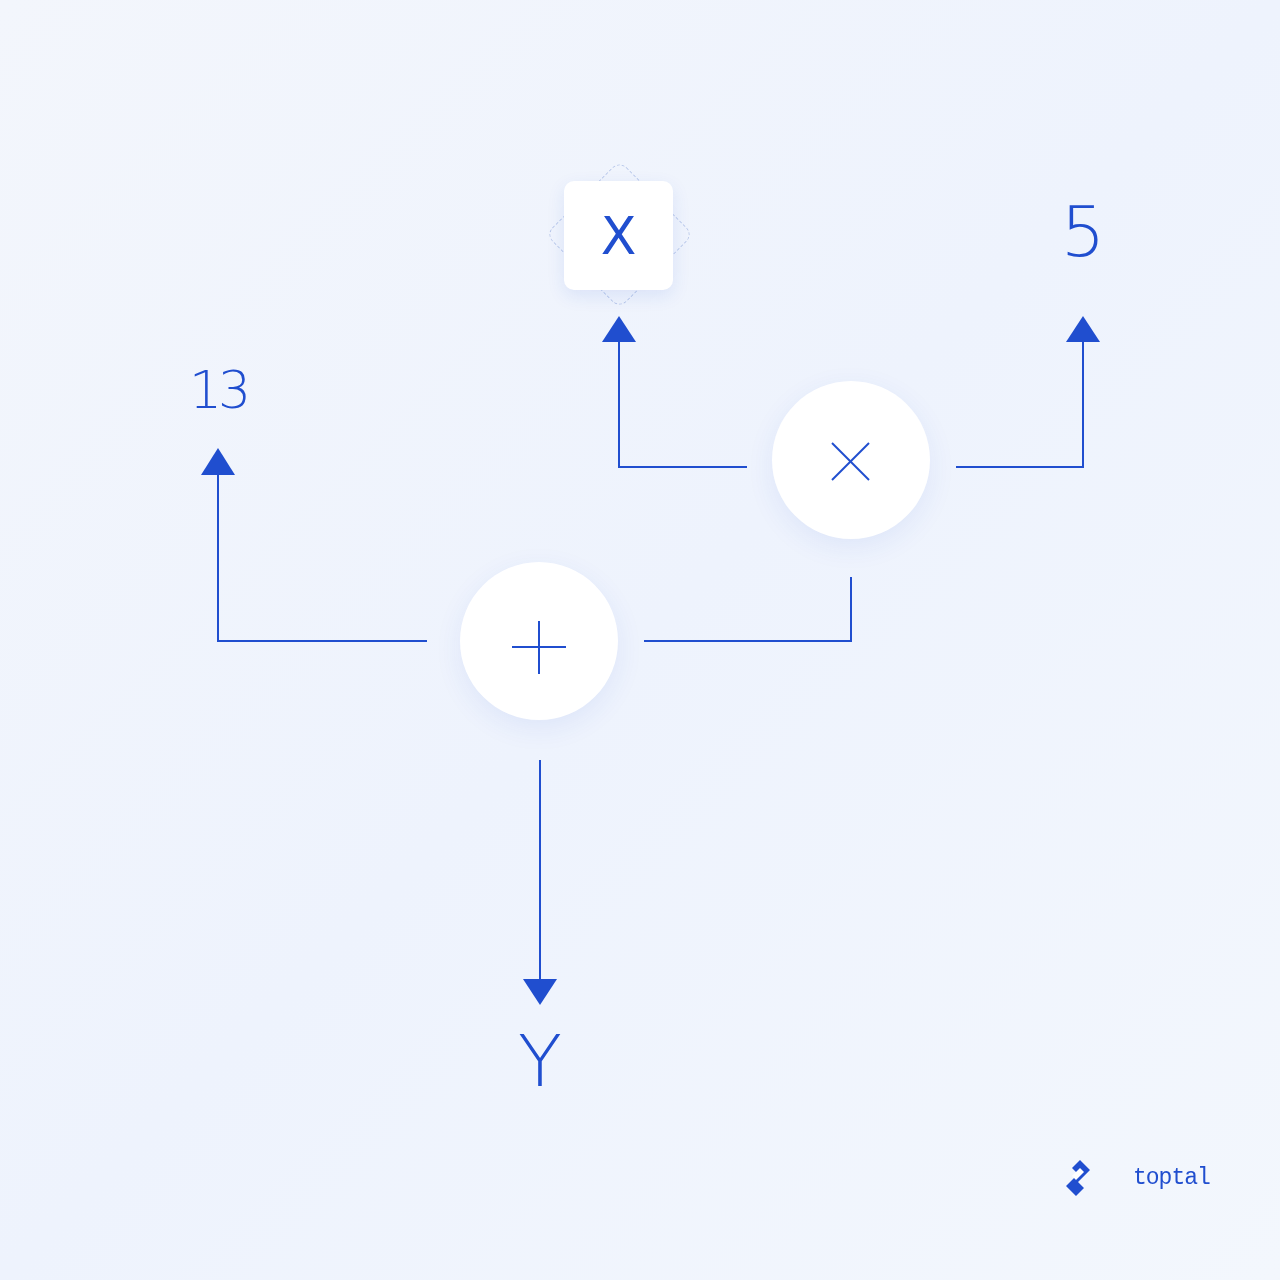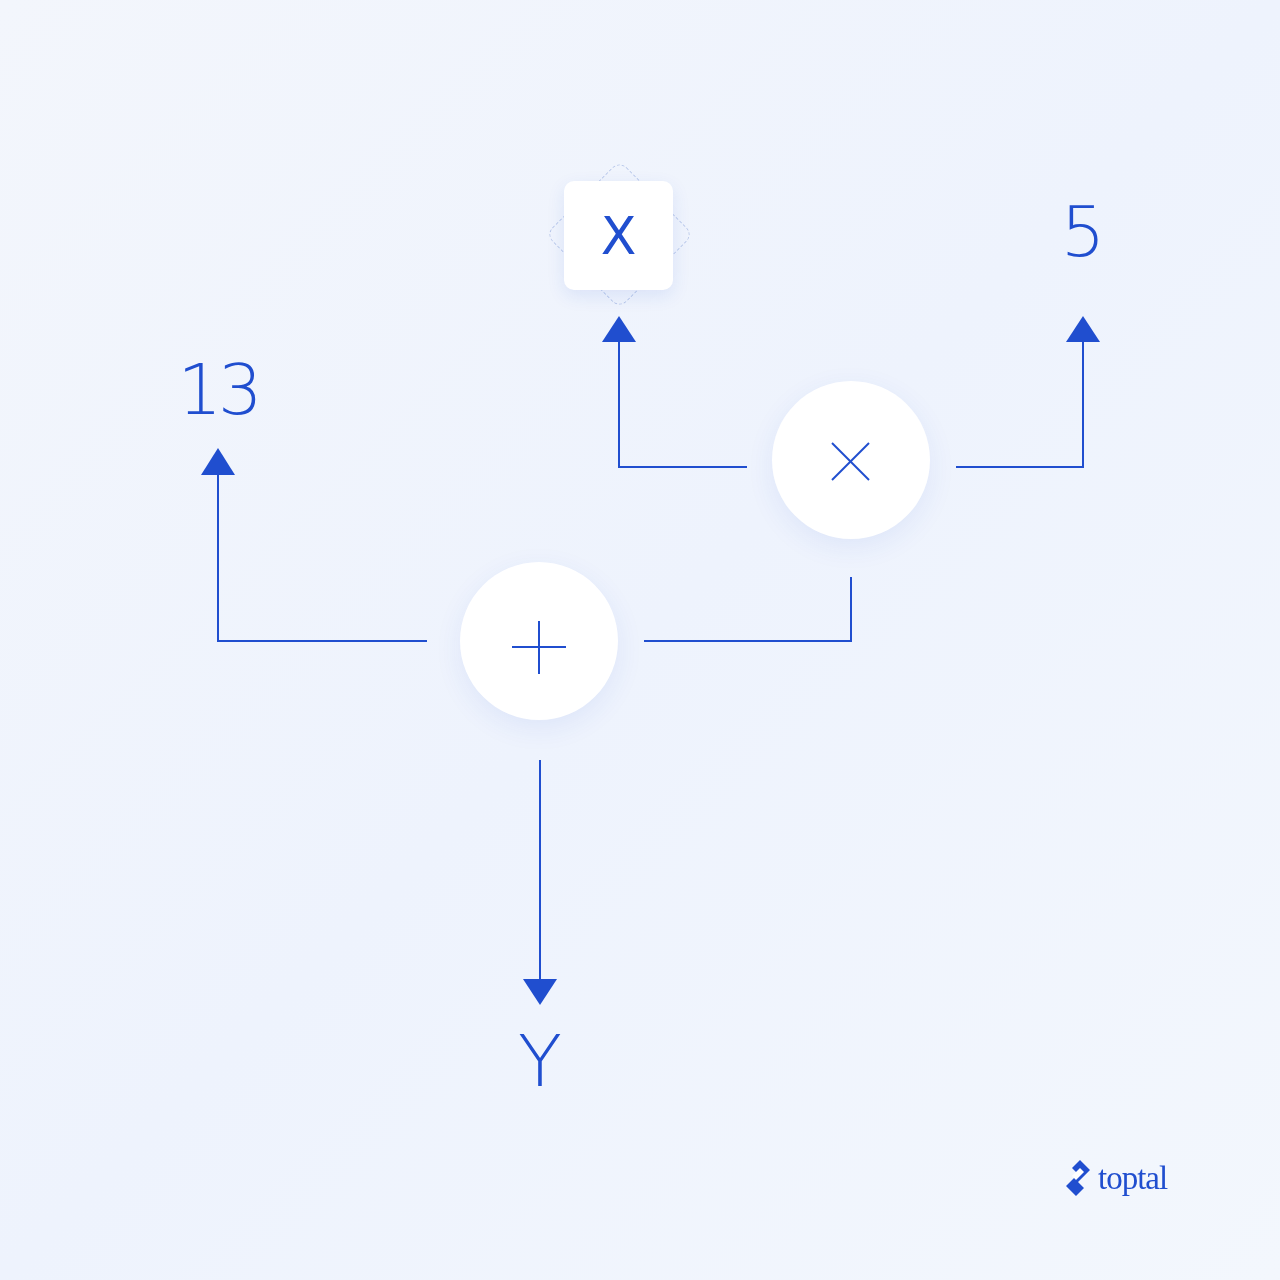--- a/index.html
+++ b/index.html
@@ -21,21 +21,21 @@
     }
     .label {
       position: absolute;
       color: #204ecf;
       font-family: "DejaVu Sans", sans-serif;
       font-weight: 300;
       line-height: 1;
       text-align: center;
       transform: translate(-50%, -50%);
     }
-    .num-13 { left: 218px; top: 390px; font-size: 70px; letter-spacing: -4px; }
+    .num-13 { left: 218px; top: 390px; font-size: 52px; letter-spacing: -4px; }
     .num-5  { left: 1083px; top: 232px; font-size: 70px; }
     .var-y  { left: 540px; top: 1061px; font-size: 72px; }
     .var-x-box {
       position: absolute;
       left: 564px; top: 181px;
       width: 109px; height: 109px;
       background: #ffffff;
       border-radius: 10px;
       box-shadow: 0 6px 18px rgba(32, 78, 207, 0.10);
       display: flex;
@@ -70,24 +70,25 @@
     .op-add  { left: 460px; top: 562px; }
     .logo {
       position: absolute;
       left: 1064px; top: 1158px;
       display: flex;
       align-items: center;
       gap: 4px;
       color: #204ecf;
     }
     .logo-text {
-      font-family: Liberation Serif, serif;
-      font-size: 33px;
+      font-family: Liberation Mono, monospace;
+      font-size: 23px;
       letter-spacing: -1px;
       color: #204ecf;
+      margin-left: 35px;
     }
   </style>
 </head>
 <body>
 
 <div class="canvas">
 
   <svg class="canvas" width="1280" height="1280" viewBox="0 0 1280 1280">
     <g stroke="#204ecf" stroke-width="2" fill="none">
 

